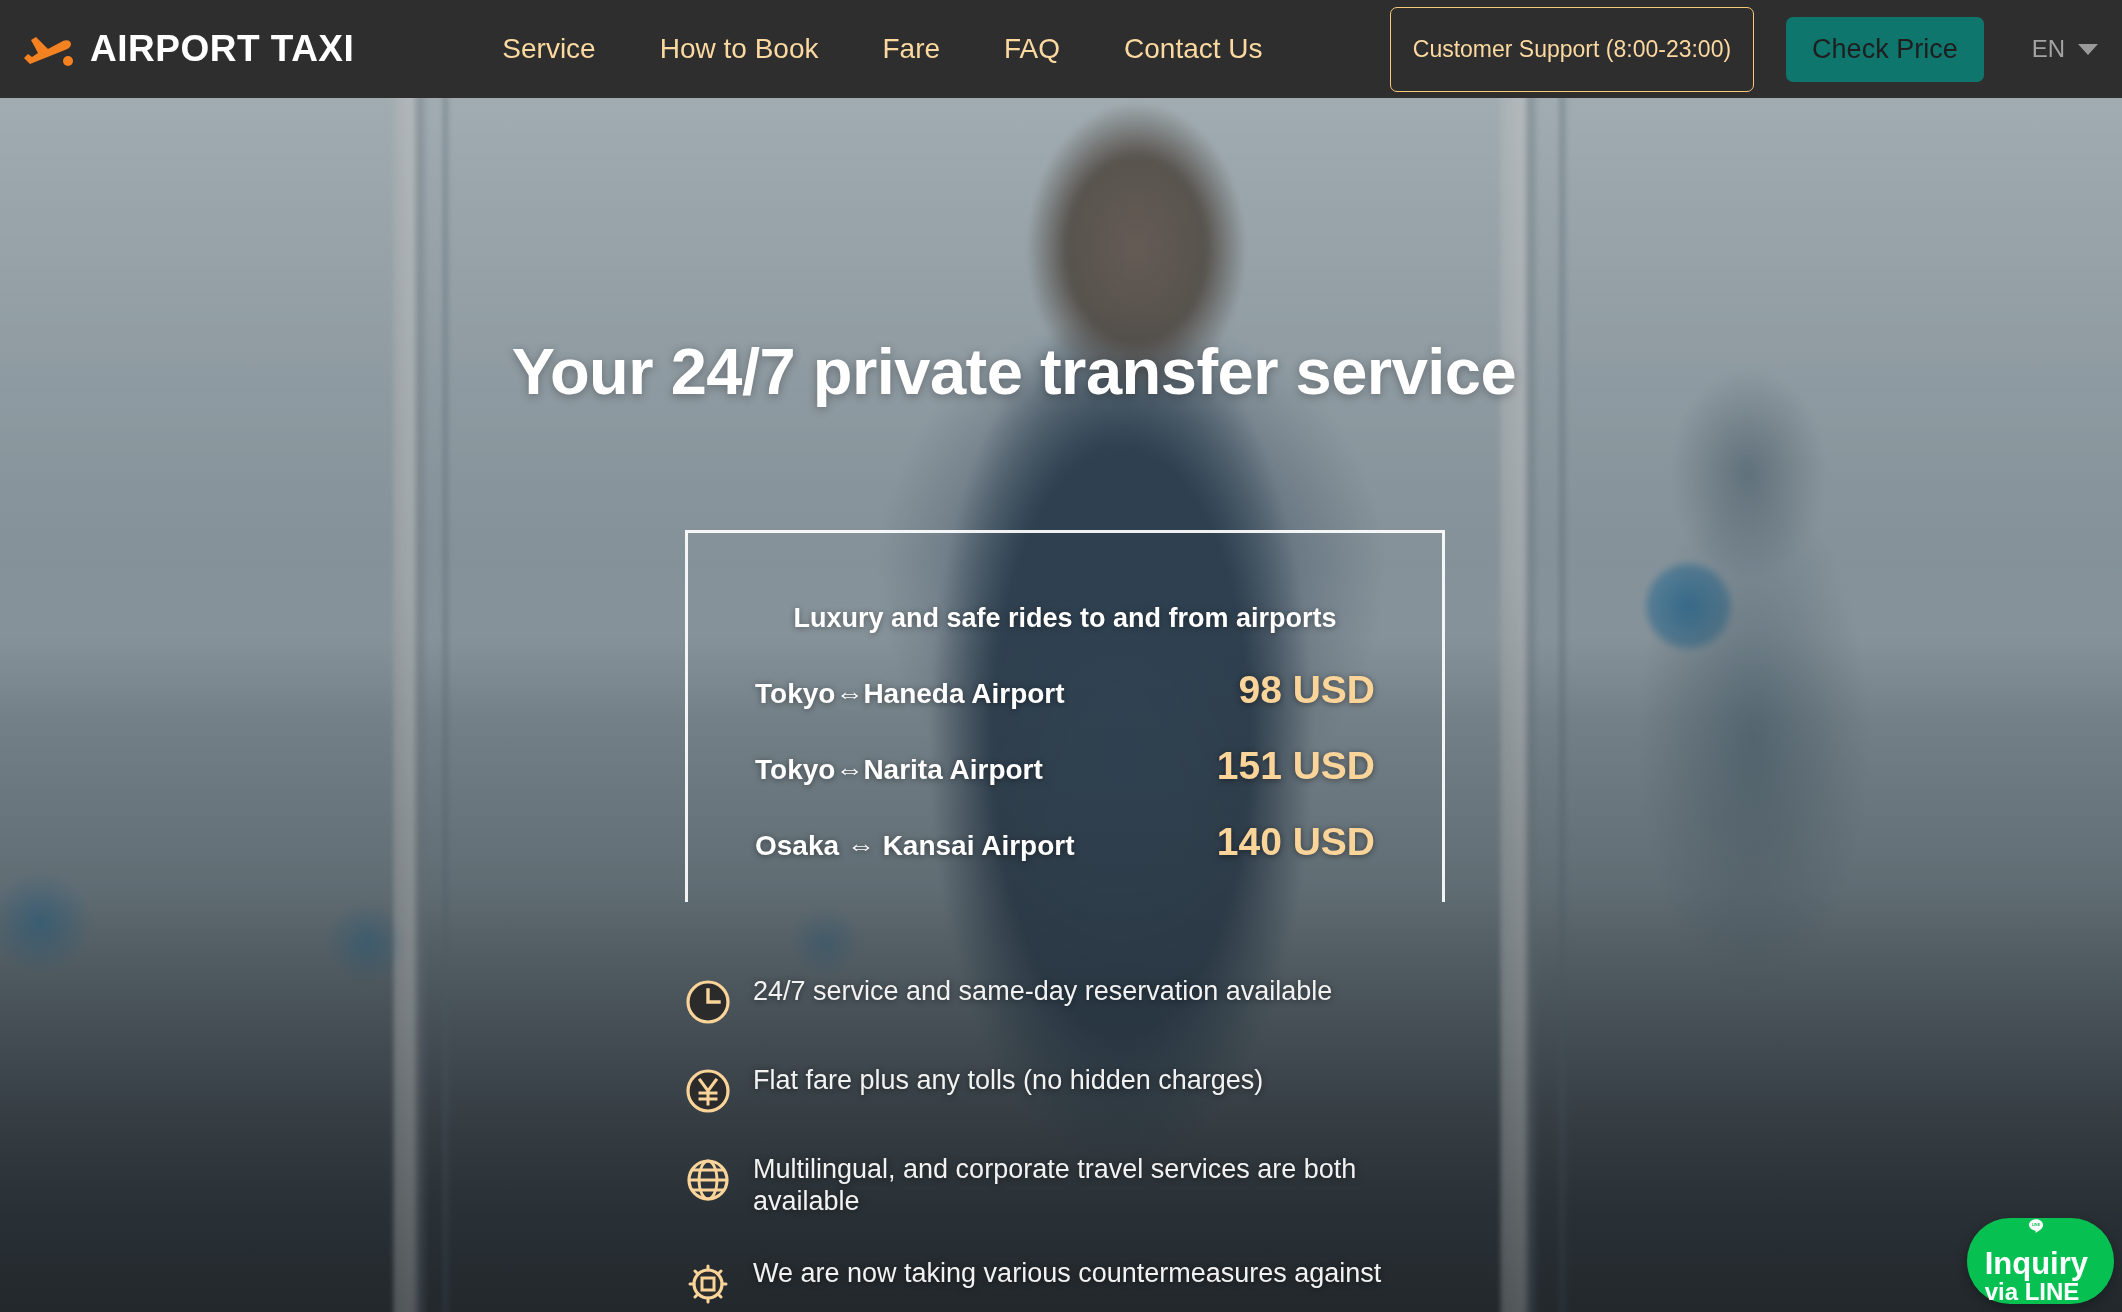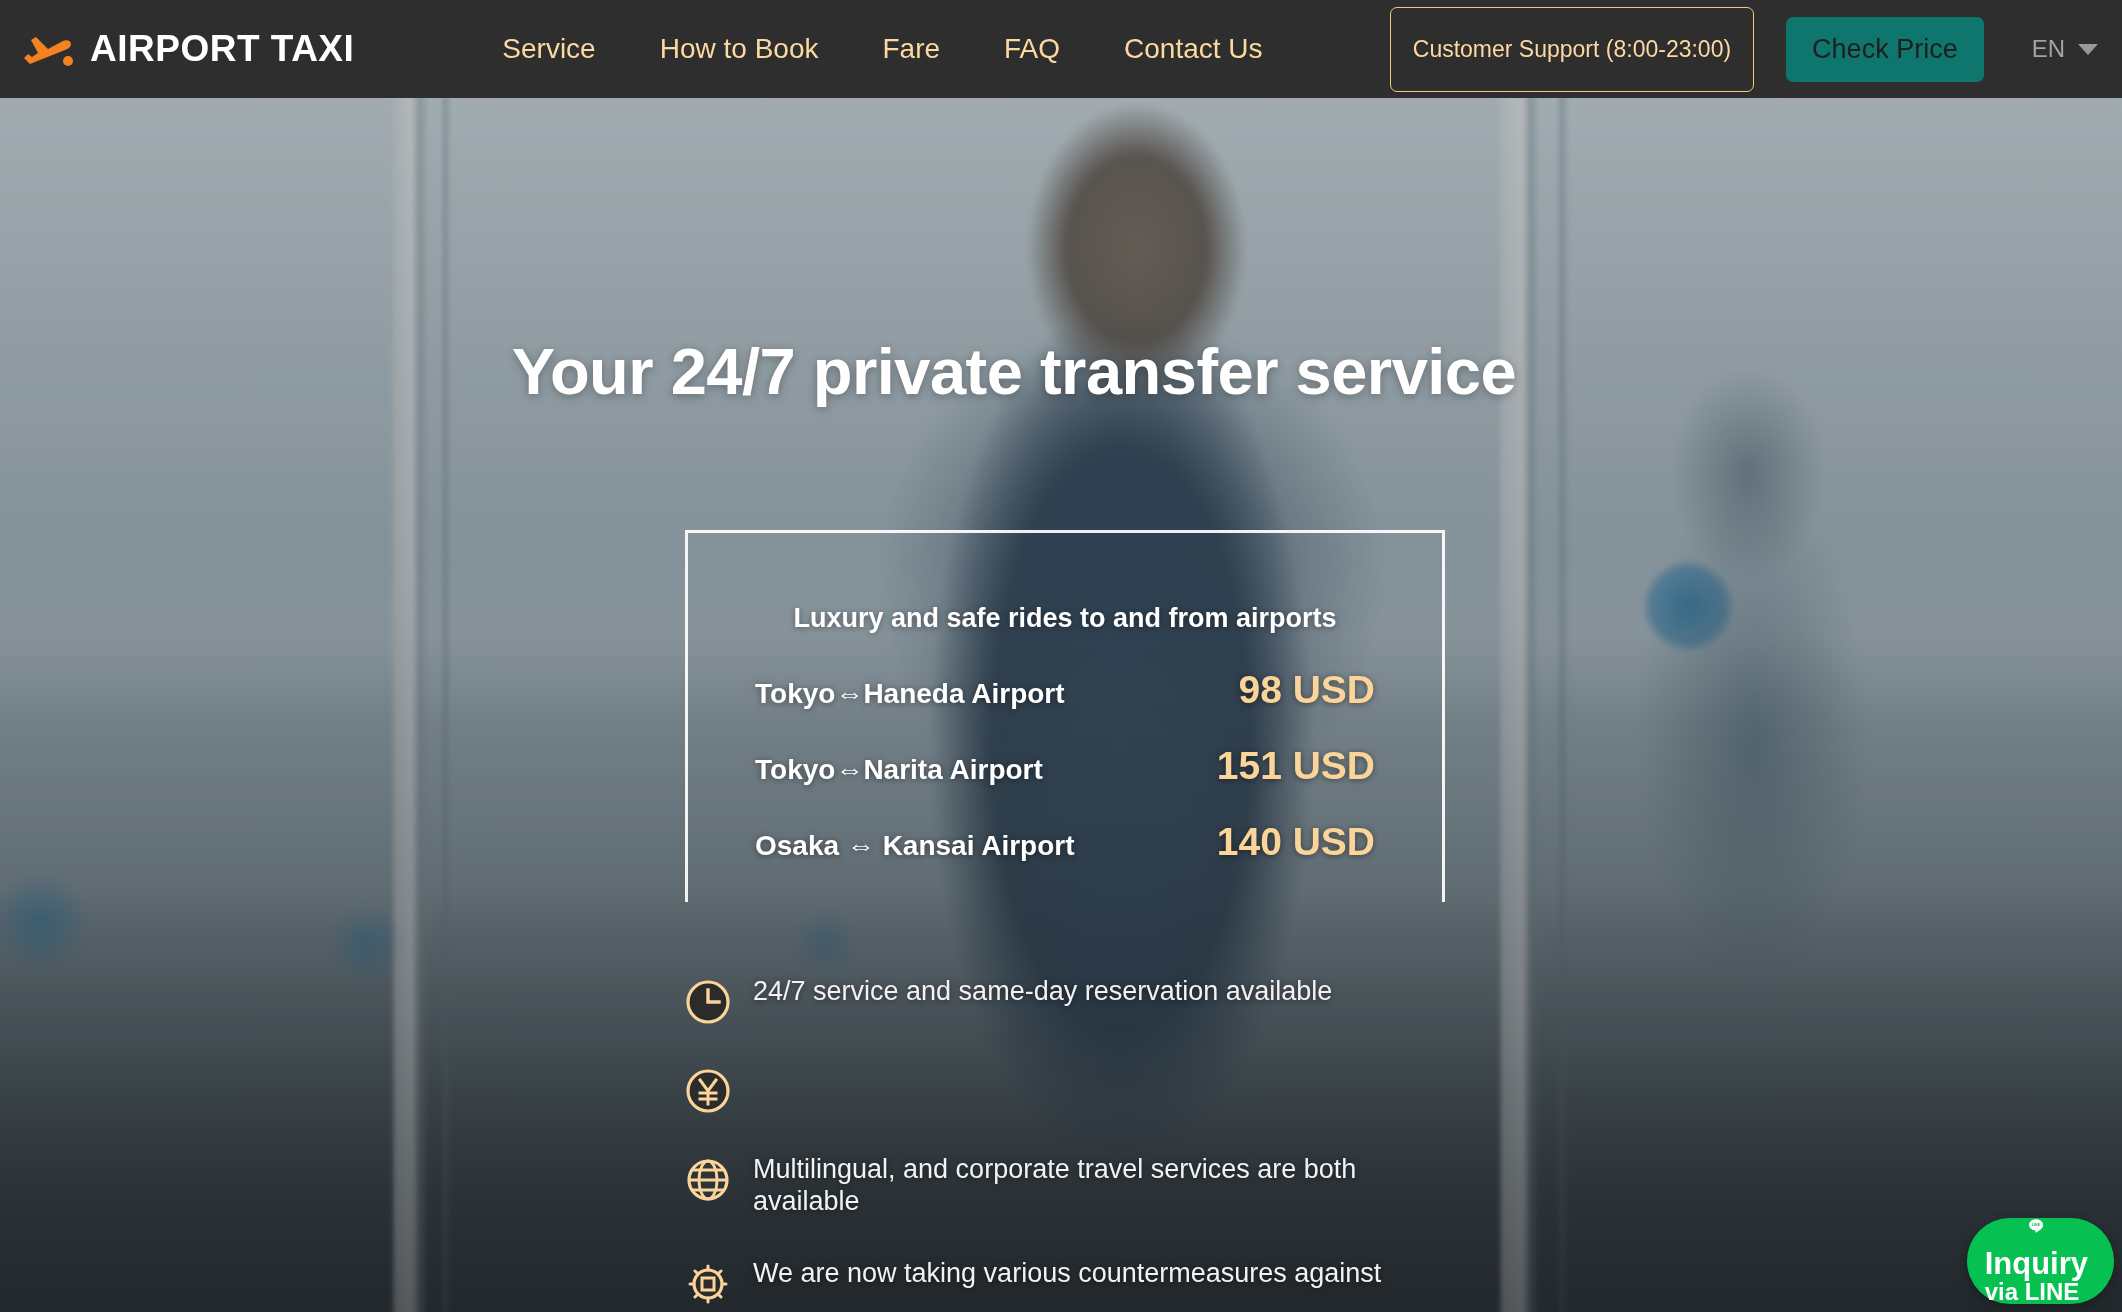--- a/index.html
+++ b/index.html
@@ -296,20 +296,21 @@
         <path d="M23 11 V23 H34" stroke="#fbd49a" stroke-width="3.4" fill="none" stroke-linecap="square"></path>
       </svg>
       <div class="feat-text">24/7 service and same-day reservation available</div>
     </div>
 
     <div class="feature">
       <svg class="feat-icon" viewBox="0 0 46 46">
         <circle cx="23" cy="23" r="20" fill="#2b2b2b" stroke="#fbd49a" stroke-width="3.2"></circle>
         <path d="M15 12 L23 23 L31 12 M15 25 H31 M15 31 H31 M23 23 V36" stroke="#fbd49a" stroke-width="3" fill="none" stroke-linecap="square"></path>
       </svg>
+      <div class="feat-text">Flat fare plus any tolls (no hidden charges)</div>
     </div>
 
     <div class="feature">
       <svg class="feat-icon" viewBox="0 0 46 46">
         <circle cx="23" cy="23" r="19" fill="none" stroke="#fbd49a" stroke-width="3.2"></circle>
         <ellipse cx="23" cy="23" rx="9" ry="19" fill="none" stroke="#fbd49a" stroke-width="2.8"></ellipse>
         <path d="M4 23 H42 M7 13 H39 M7 33 H39" stroke="#fbd49a" stroke-width="2.8" fill="none"></path>
       </svg>
       <div class="feat-text">Multilingual, and corporate travel services are both available</div>
     </div>

